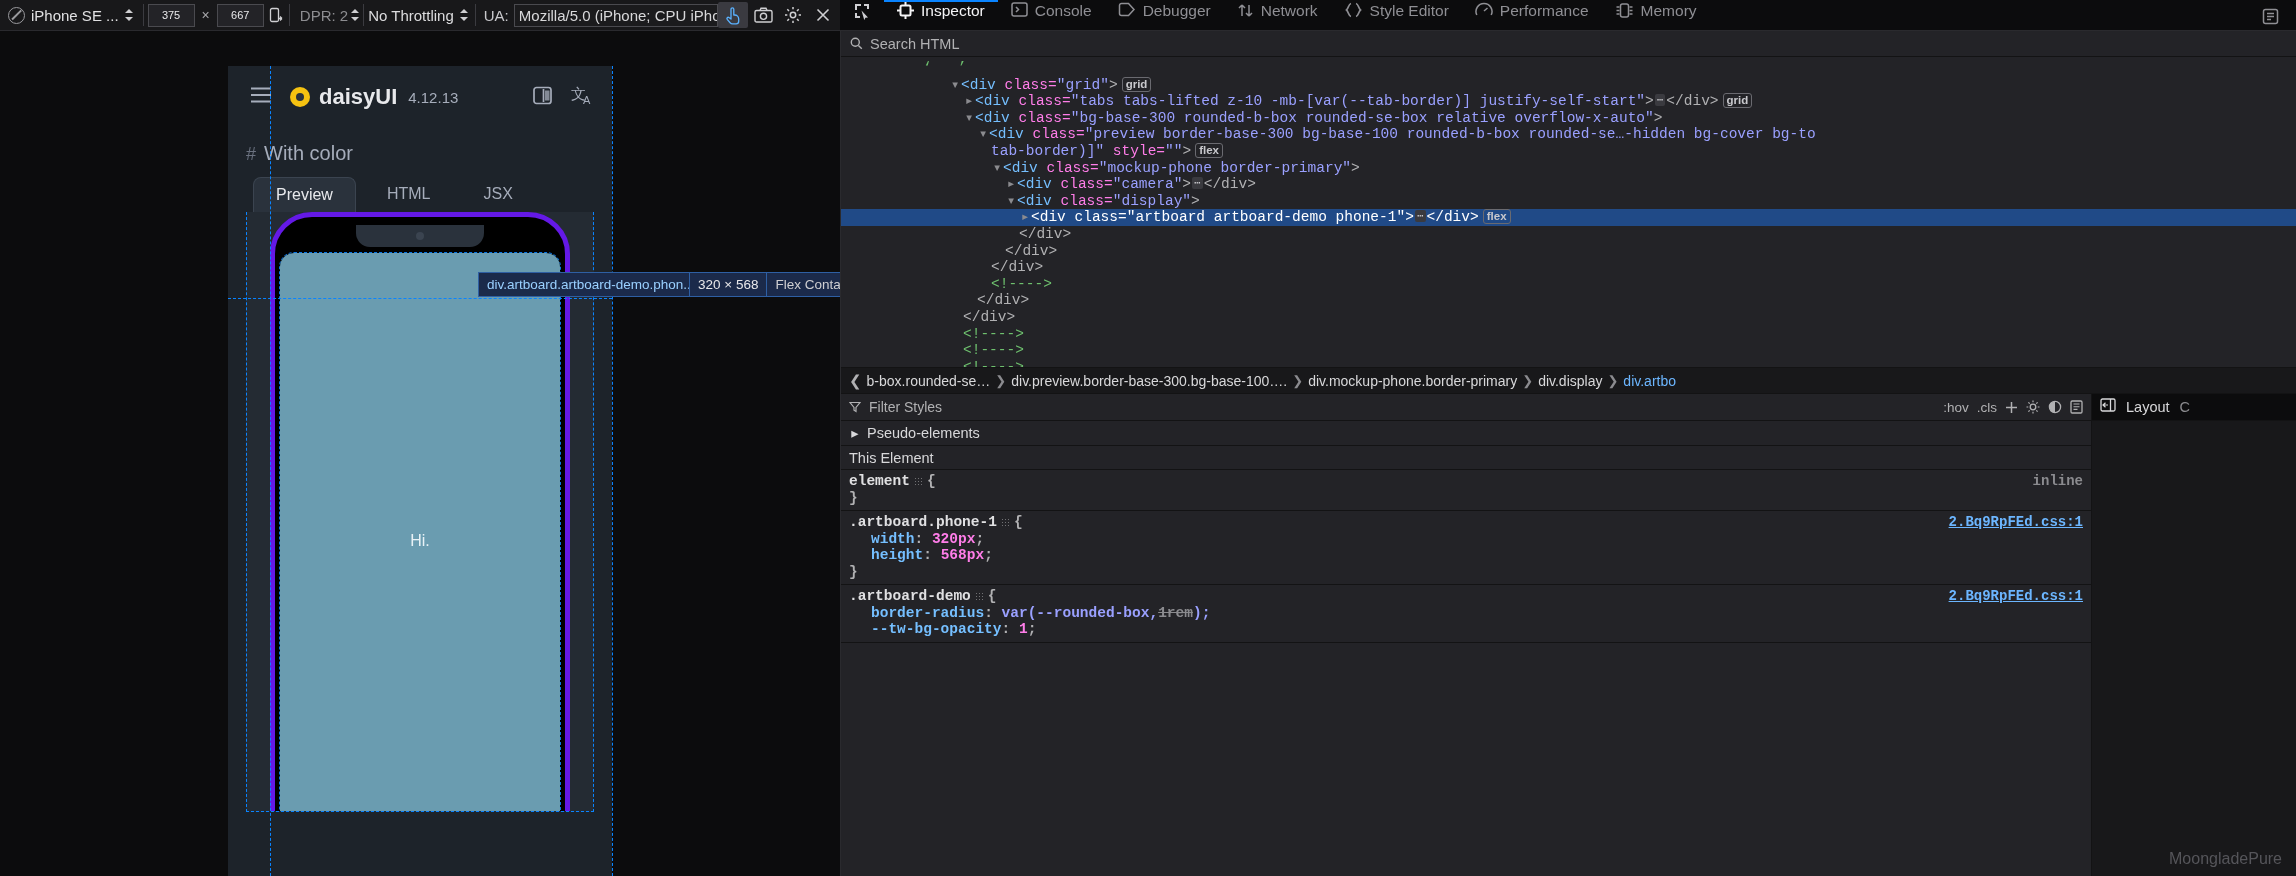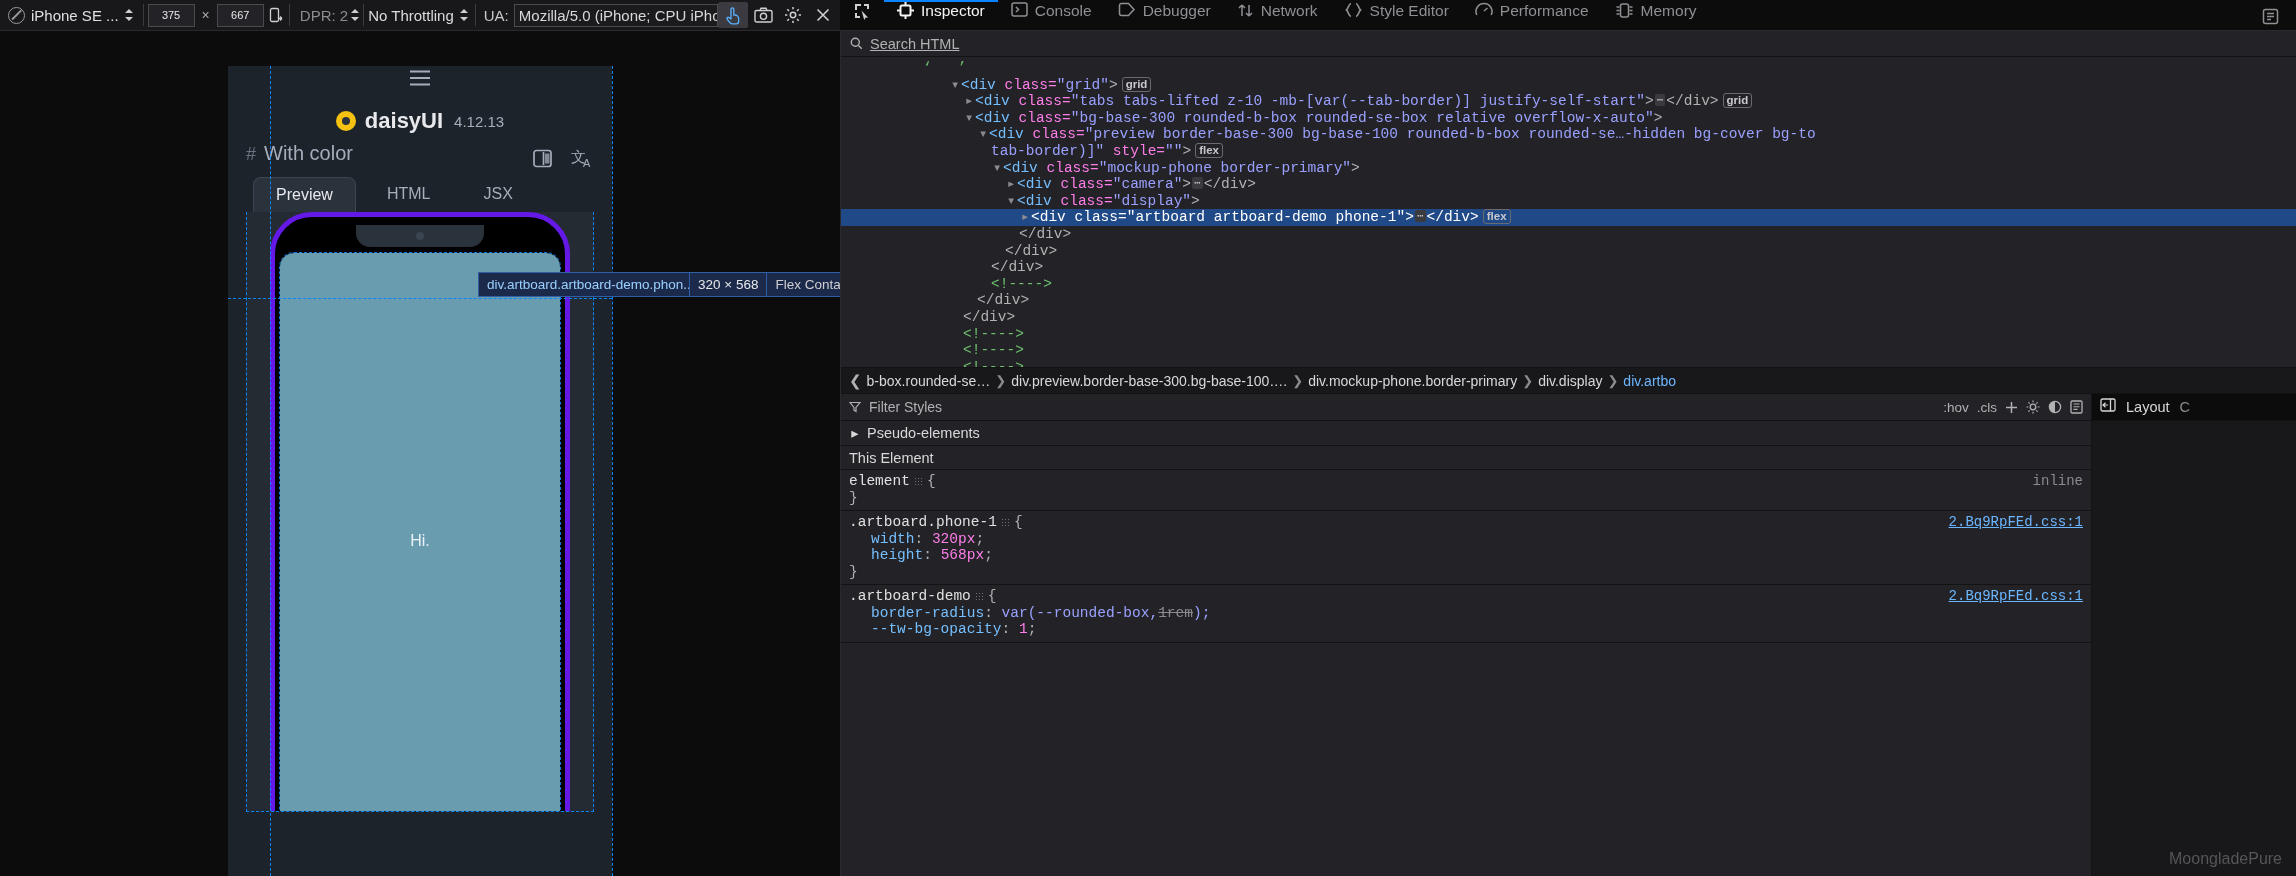--- a/index.html
+++ b/index.html
@@ -110,21 +110,21 @@
     display: flex; justify-content: center;
   }
   .device-frame {
     width: 384px; margin-top: 35px;
     background: #1d232a; position: relative;
     height: 810px;
   }
   
   .du-navbar {
     height: 62px; display: flex; align-items: center;
-    padding: 0 18px; gap: 14px; color: #a6adbb; flex-direction: column;
+    padding: 0 18px; gap: 14px; color: #a6adbb;
   }
   .du-burger { cursor: pointer; padding: 4px; }
   .du-brand {
     display: flex; align-items: center; gap: 9px;
     font-size: 22px; font-weight: bold; color: #e8e9ec;
   }
   .du-logo {
     width: 20px; height: 20px; border-radius: 50%;
     background: #f5c211; position: relative; flex: 0 0 20px;
   }
@@ -198,21 +198,21 @@
   }
 
   
   .devtools {
     flex: 1 1 auto; display: flex; flex-direction: column;
     background: #232327; min-width: 0; border-left: 1px solid #2a2a2e;
   }
   .dt-search {
     height: 26px; flex: 0 0 26px; display: flex; align-items: center;
     gap: 7px; padding: 0 9px; background: #232327;
-    border-bottom: 1px solid #131314; color: #b1b1b3; font-size: 14.5px; text-decoration: underline;
+    border-bottom: 1px solid #131314; color: #b1b1b3; font-size: 14.5px;
   }
   .dt-inspector-body { flex: 1 1 auto; display: flex; flex-direction: column; min-height: 0; }
 
   
   .markup {
     height: 310px; flex: 0 0 310px; overflow: hidden;
     background: #232327; padding: 3px 0 0 0;
     font-family: "Liberation Mono", monospace;
     font-size: 14.5px; line-height: 16.6px; color: #b1b1b3;
     white-space: nowrap;
@@ -269,21 +269,21 @@
     border-bottom: 1px solid #131314; cursor: pointer;
   }
   .this-element {
     height: 24px; display: flex; align-items: center; padding: 0 8px;
     color: #d8d8da; font-size: 14.5px; background: #232327;
     border-bottom: 1px solid #131314;
   }
   .rule {
     font-family: "Liberation Mono", monospace; font-size: 14.5px;
     line-height: 16.5px; color: #b1b1b3; padding: 3px 8px 4px;
-    border-bottom: 1px solid #131314; position: relative;
+    border-bottom: 1px solid #131314; position: relative; font-weight: bold;
   }
   .rule .sel-name { color: #e0e0e2; }
   .rule .prop { color: #75bfff; }
   .rule .pval { color: #ff7de9; }
   .rule .pval-var { color: #9aa0ff; }
   .rule .strike { text-decoration: line-through; color: #8b8b8f; }
   .rule .origin {
     position: absolute; right: 8px; top: 3px;
     color: #6cb6ff; text-decoration: underline; cursor: pointer;
     font-size: 14px;

